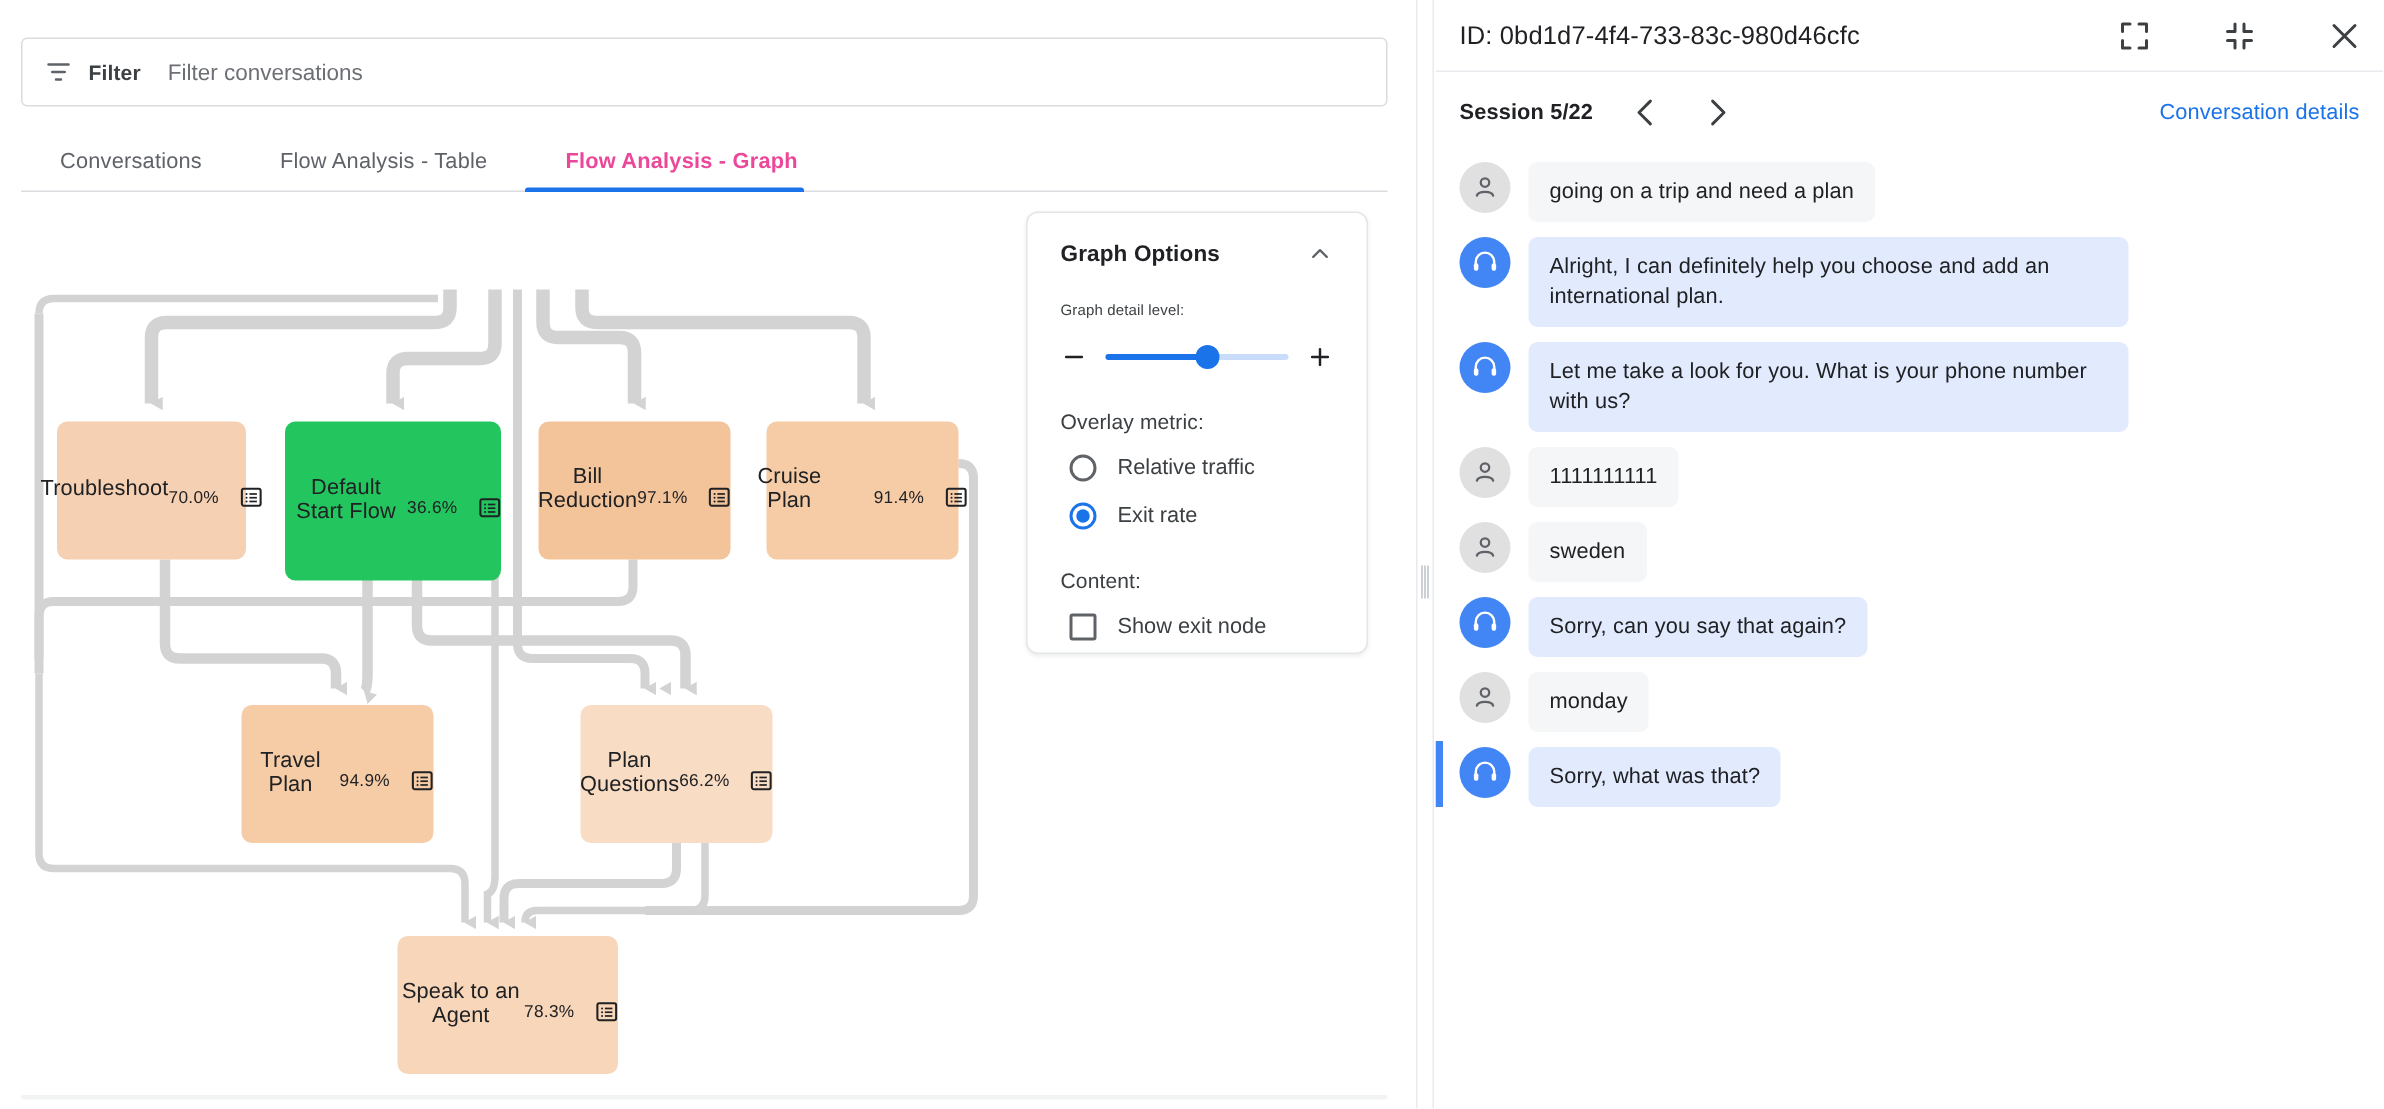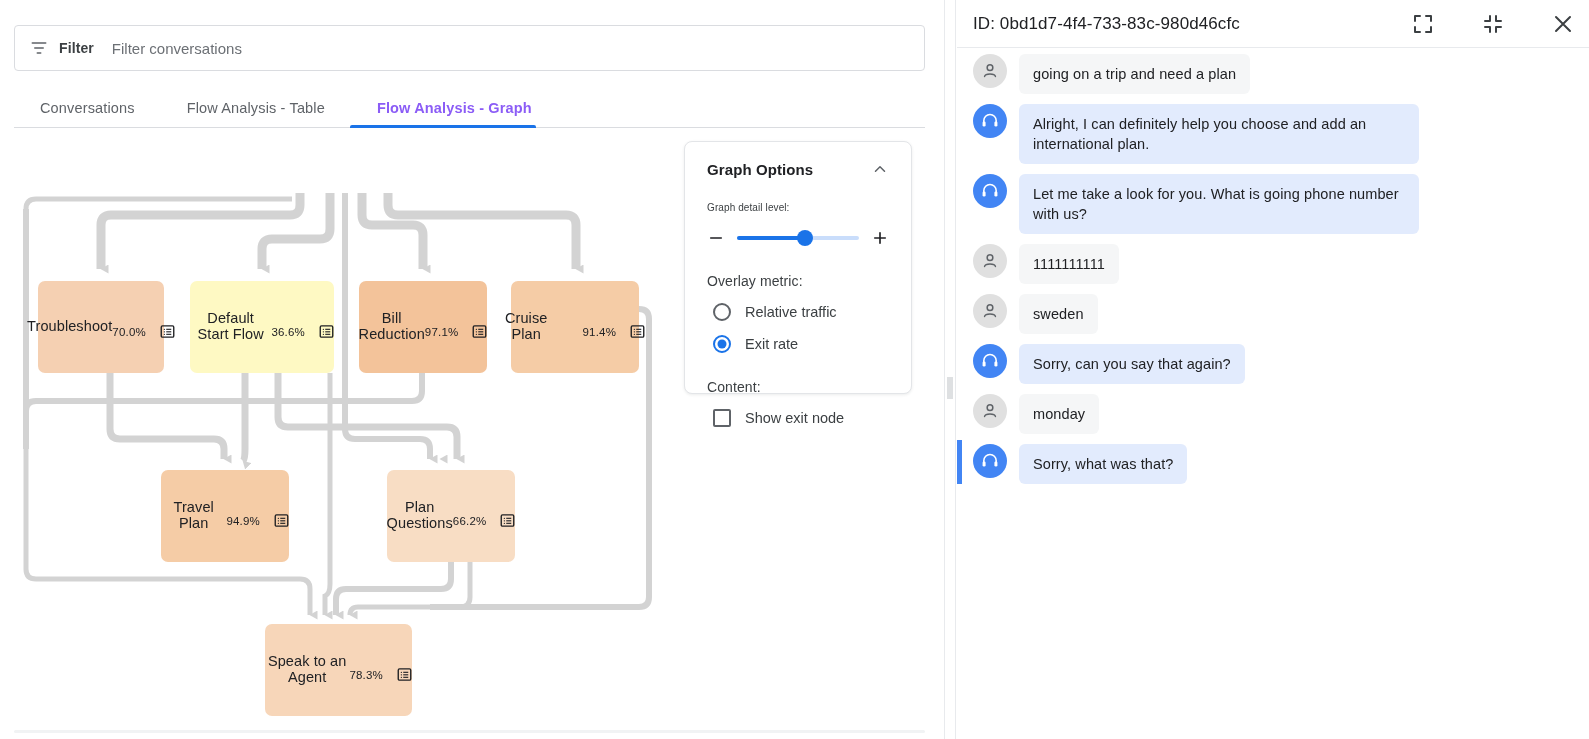--- a/index.html
+++ b/index.html
@@ -44,21 +44,21 @@
     position: absolute; left: 14px; top: 88px;
     width: 911px; height: 40px;
     display: flex; align-items: flex-end;
   }
   .tab {
     font-size: 14.5px; color: #5f6368;
     padding: 0 26px 12px 26px;
     cursor: pointer; white-space: nowrap;
     letter-spacing: .15px;
   }
-  .tab.active { color: #8b5cf6; font-weight: 700; }
+  .tab.active { color: #ec4899; font-weight: 700; }
   .tabs-underline {
     position: absolute; left: 14px; top: 127px;
     width: 911px; height: 1px; background: #dadce0;
   }
   .tab-indicator {
     position: absolute; left: 350px; top: 125px;
     width: 186px; height: 3px; background: #1a73e8; border-radius: 2px 2px 0 0;
   }
 
   
@@ -96,21 +96,21 @@
     border-radius: 7px;
     display: flex; align-items: center; justify-content: center;
     font-size: 14.5px; color: #3c4043;
     z-index: 5;
     cursor: pointer;
   }
 
   
   .graph-options {
     position: absolute; left: 684px; top: 12px;
-    width: 228px; height: 253px;
+    width: 228px; height: 295px;
     background: #fff;
     border: 1px solid #e3e5e8;
     border-radius: 8px;
     box-shadow: 0 1px 3px rgba(60,64,67,.10);
     padding: 18px 22px;
     z-index: 10;
   }
   .go-header { display:flex; align-items:center; justify-content: space-between; }
   .go-title { font-size: 15px; font-weight: 700; color: #202124; letter-spacing: .1px; }
   .chev { width: 18px; height: 18px; cursor: pointer; }
@@ -314,21 +314,21 @@
             <circle cx="7" cy="8.5" r="1.1" fill="#202124"></circle>
               <rect x="10" y="7.6" width="8" height="1.8" fill="#202124"></rect>
             <circle cx="7" cy="12.5" r="1.1" fill="#202124"></circle>
               <rect x="10" y="11.6" width="8" height="1.8" fill="#202124"></rect>
             <circle cx="7" cy="16.5" r="1.1" fill="#202124"></circle>
               <rect x="10" y="15.6" width="8" height="1.8" fill="#202124"></rect>
           </svg>
         </div>
       </div>
 
-      <div class="gnode" style="left: 190px; top: 152px; width: 144px; height: 92px; background: #fef9c3;">
+      <div class="gnode" style="left: 190px; top: 152px; width: 144px; height: 106px; background: #22c55e;">
         <div class="n-title">Default Start Flow</div>
         <div class="n-meta">
           <span class="n-pct">36.6%</span>
           <svg class="n-list-icon" viewBox="0 0 24 24">
             <rect x="2" y="3" width="20" height="18" rx="2" fill="none" stroke="#202124" stroke-width="2.2"></rect>
             <circle cx="7" cy="8.5" r="1.1" fill="#202124"></circle>
               <rect x="10" y="7.6" width="8" height="1.8" fill="#202124"></rect>
             <circle cx="7" cy="12.5" r="1.1" fill="#202124"></circle>
               <rect x="10" y="11.6" width="8" height="1.8" fill="#202124"></rect>
             <circle cx="7" cy="16.5" r="1.1" fill="#202124"></circle>
@@ -480,20 +480,30 @@
         <path d="M4 9 V4 H9 M15 4 H20 V9 M20 15 V20 H15 M9 20 H4 V15" fill="none" stroke="#3c4043" stroke-width="2" stroke-linecap="round" stroke-linejoin="round"></path>
       </svg>
       <svg class="rp-icon-btn" viewBox="0 0 24 24">
         <path d="M9 4 V9 H4 M20 9 H15 V4 M15 20 V15 H20 M4 15 H9 V20" fill="none" stroke="#3c4043" stroke-width="2" stroke-linecap="round" stroke-linejoin="round"></path>
       </svg>
       <svg class="rp-icon-btn" viewBox="0 0 24 24">
         <path d="M5 5 L19 19 M19 5 L5 19" fill="none" stroke="#3c4043" stroke-width="2" stroke-linecap="round"></path>
       </svg>
     </div>
 
+    <div class="rp-subbar">
+      <span class="session-label">Session 5/22</span>
+      <svg class="nav-btn" viewBox="0 0 24 24">
+        <path d="M15 5 L8 12 L15 19" fill="none" stroke="#3c4043" stroke-width="1.8" stroke-linecap="round" stroke-linejoin="round"></path>
+      </svg>
+      <svg class="nav-btn" viewBox="0 0 24 24">
+        <path d="M9 5 L16 12 L9 19" fill="none" stroke="#3c4043" stroke-width="1.8" stroke-linecap="round" stroke-linejoin="round"></path>
+      </svg>
+      <span class="conv-details">Conversation details</span>
+    </div>
 
     <div class="chat" id="chat-list">
         <div class="msg user">
           <div class="avatar">
             <svg viewBox="0 0 24 24" width="20" height="20">
               <circle cx="12" cy="8" r="3.4" fill="none" stroke="#5f6368" stroke-width="1.8"></circle>
               <path d="M5.5 18.5 C6.5 14.5 17.5 14.5 18.5 18.5" fill="none" stroke="#5f6368" stroke-width="1.8" stroke-linecap="round"></path>
             </svg>
           </div>
           <div class="bubble">going on a trip and need a plan</div>
@@ -509,21 +519,21 @@
           <div class="bubble">Alright, I can definitely help you choose and add an international plan.</div>
         </div>
         <div class="msg agent">
           <div class="avatar">
             <svg viewBox="0 0 24 24" width="20" height="20">
               <path d="M4.6 14 V11.5 a7.4 7.4 0 0 1 14.8 0 V14" fill="none" stroke="#ffffff" stroke-width="1.9" stroke-linecap="round"></path>
               <rect x="3.1" y="12.6" width="3.6" height="6" rx="1.6" fill="#ffffff"></rect>
               <rect x="17.3" y="12.6" width="3.6" height="6" rx="1.6" fill="#ffffff"></rect>
             </svg>
           </div>
-          <div class="bubble">Let me take a look for you. What is going phone number with us?</div>
+          <div class="bubble">Let me take a look for you. What is your phone number with us?</div>
         </div>
         <div class="msg user">
           <div class="avatar">
             <svg viewBox="0 0 24 24" width="20" height="20">
               <circle cx="12" cy="8" r="3.4" fill="none" stroke="#5f6368" stroke-width="1.8"></circle>
               <path d="M5.5 18.5 C6.5 14.5 17.5 14.5 18.5 18.5" fill="none" stroke="#5f6368" stroke-width="1.8" stroke-linecap="round"></path>
             </svg>
           </div>
           <div class="bubble">1111111111</div>
         </div>

